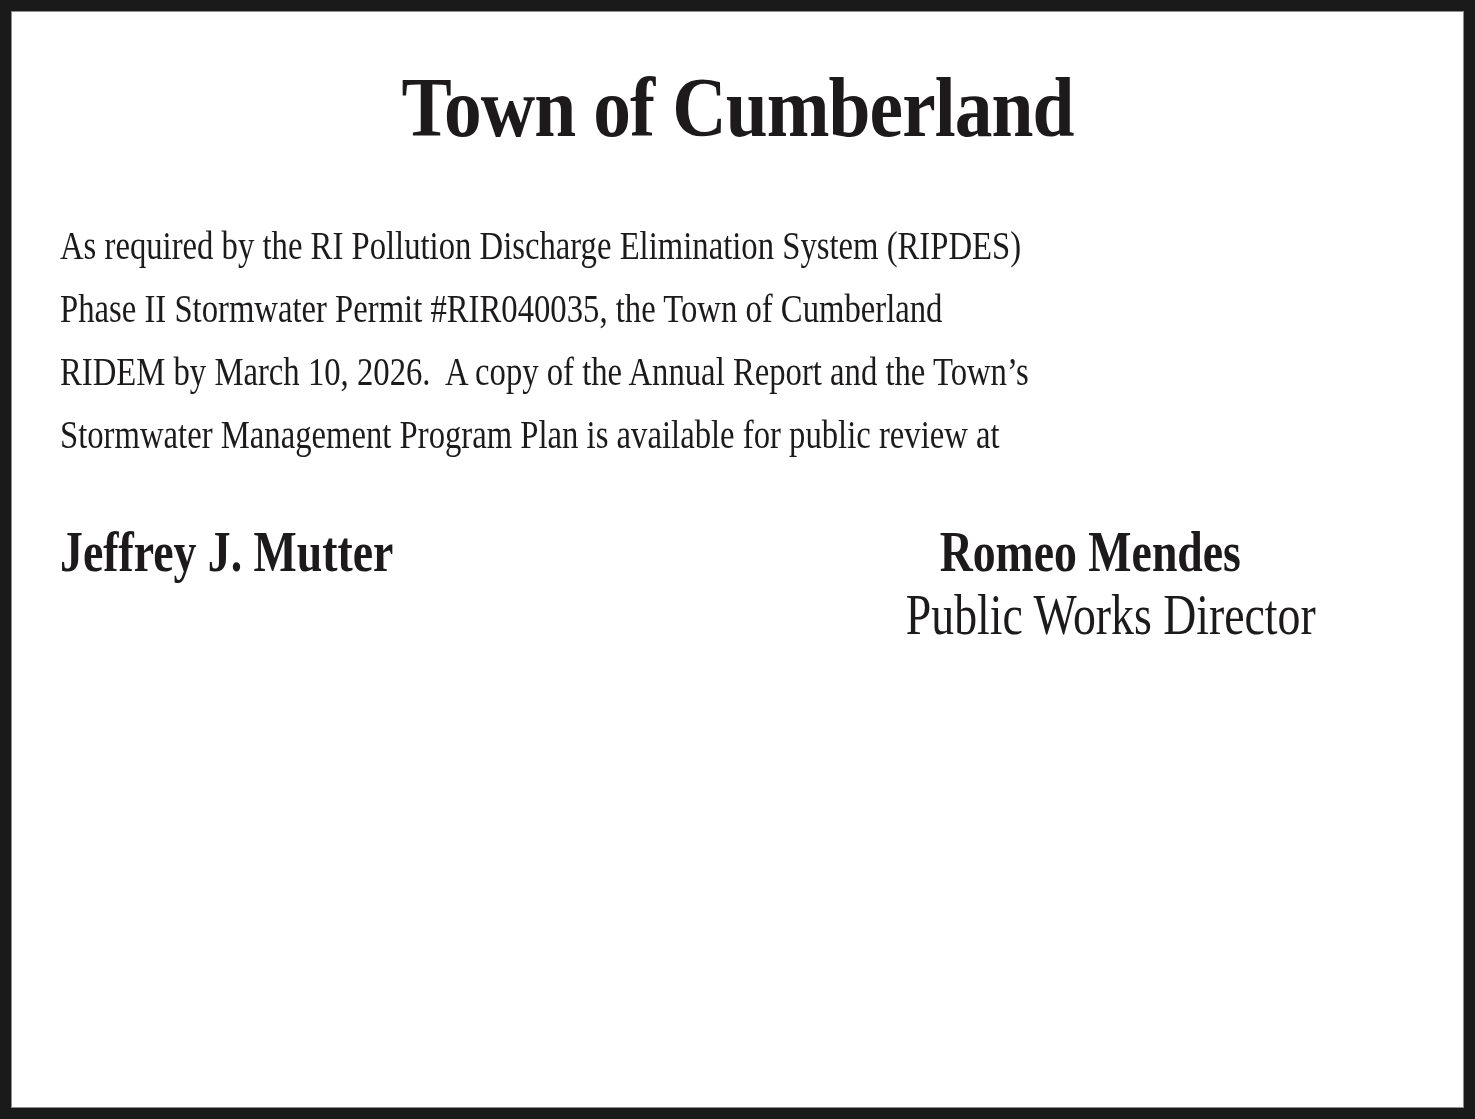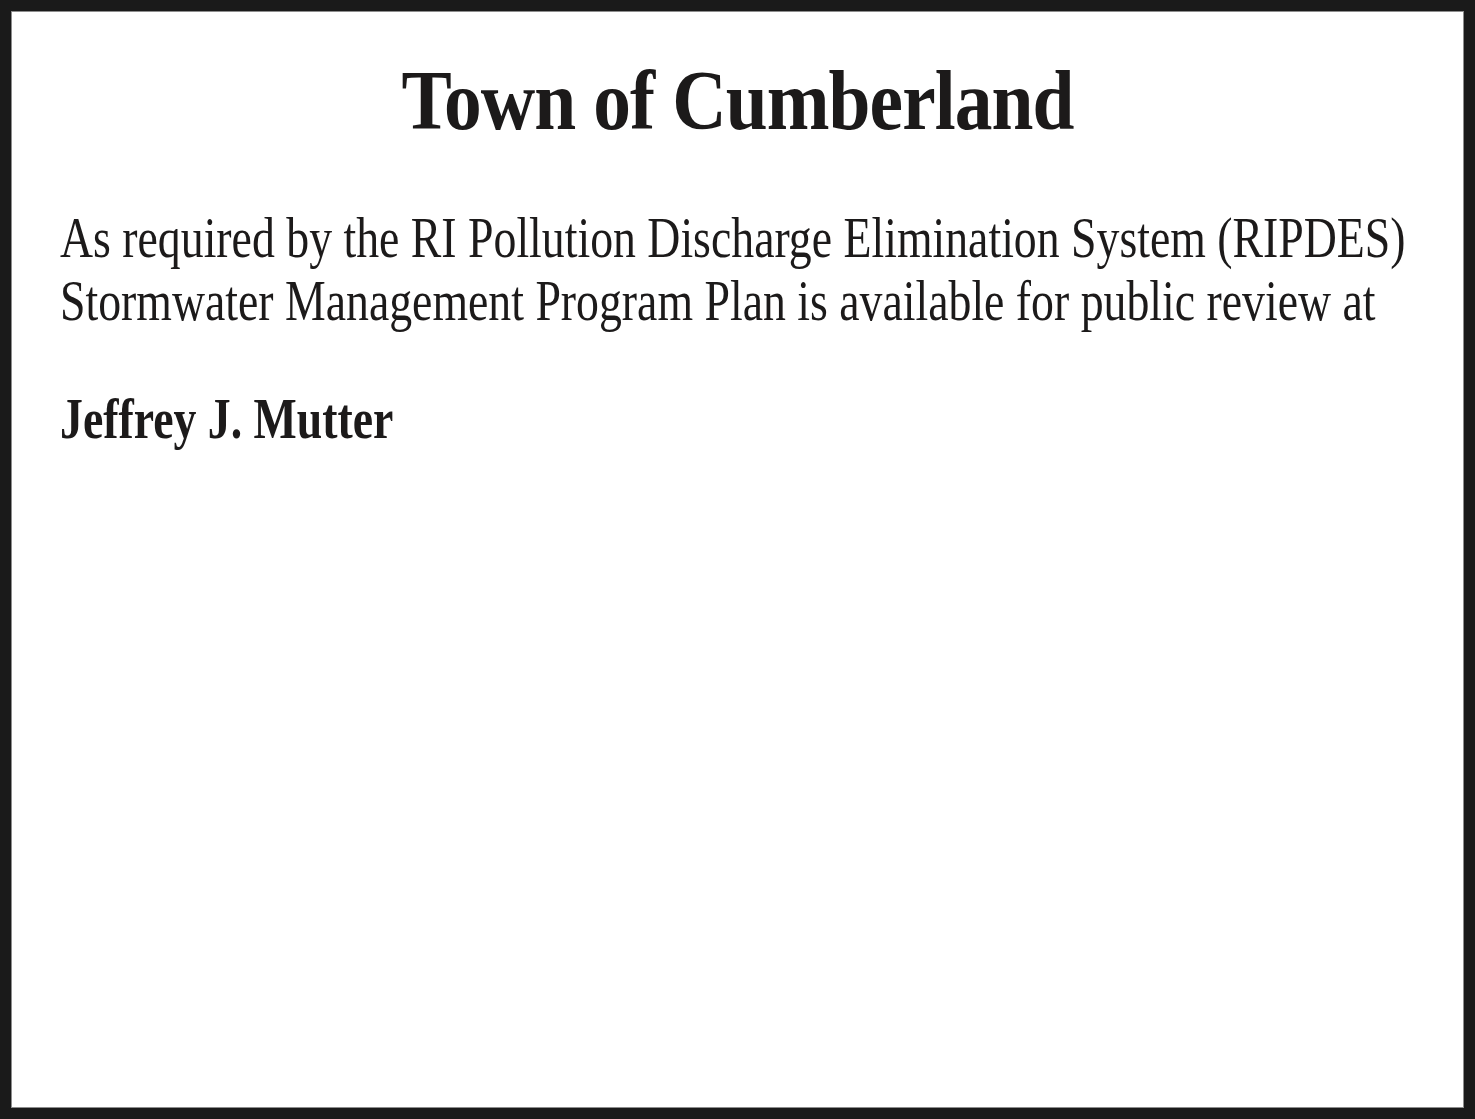--- a/index.html
+++ b/index.html
@@ -6,21 +6,21 @@
   html, body { background: #e8e8e8; }
   body { font-family: "Liberation Serif", "DejaVu Serif", serif; }
 
   .page {
     position: relative;
     width: 1475px;
     height: 1119px;
     background: #ffffff;
     border: 11px solid #1a1a1a;
     box-shadow: inset 0 0 0 1px #8d8d8d;
-    padding: 8px 49px;
+    padding: 15px 49px;
     overflow: hidden;
     color: #1c1a1a;
   }
 
   .title-block {
     margin-top: 35px;
     text-align: center;
     font-weight: bold;
     font-size: 84px;
     line-height: 93px;
@@ -28,21 +28,21 @@
   }
   .title-line { display: block; }
   .title-line > span {
     display: inline-block;
     white-space: pre;
     transform-origin: 50% 0;
   }
 
   .body-block {
     margin-top: 60px;
-    font-size: 56px;
+    font-size: 40px;
     line-height: 63px;
   }
   .body-line { display: block; height: 63px; }
   .body-line > span {
     display: inline-block;
     white-space: pre;
     transform-origin: 0 0;
   }
 
   .sig-row {
@@ -75,22 +75,28 @@
 <body>
 
 <div class="page">
 
   <h1 class="title-block">
     <span class="title-line"><span class="fit-title" style="transform: scaleX(0.897196);">Town of Cumberland</span></span>
   </h1>
 
   <div class="body-block">
     <span class="body-line"><span class="fit-body" style="transform: scaleX(0.81736);">As required by the RI Pollution Discharge Elimination System (RIPDES)</span></span>
+    <span class="body-line"><span class="fit-body" style="transform: scaleX(0.81736);">Phase II Stormwater Permit #RIR040035, the Town of Cumberland</span></span>
+    <span class="body-line"><span class="fit-body" style="transform: scaleX(0.81736);">RIDEM by March 10, 2026.  A copy of the Annual Report and the Town’s</span></span>
     <span class="body-line"><span class="fit-body" style="transform: scaleX(0.81736);">Stormwater Management Program Plan is available for public review at</span></span>
   </div>
 
   <div class="sig-row">
     <div class="sig-left">
       <span class="sig-line sig-name"><span class="fit-sig-left" style="transform: scaleX(0.81736);">Jeffrey J. Mutter</span></span>
     </div>
+    <div class="sig-right">
+      <span class="sig-line sig-name"><span class="fit-sig-right" style="transform: scaleX(0.81736);">Romeo Mendes</span></span>
+      <span class="sig-line"><span class="fit-sig-right" style="transform: scaleX(0.81736);">Public Works Director</span></span>
+    </div>
   </div>
 
 </div>
 
 </body></html>

